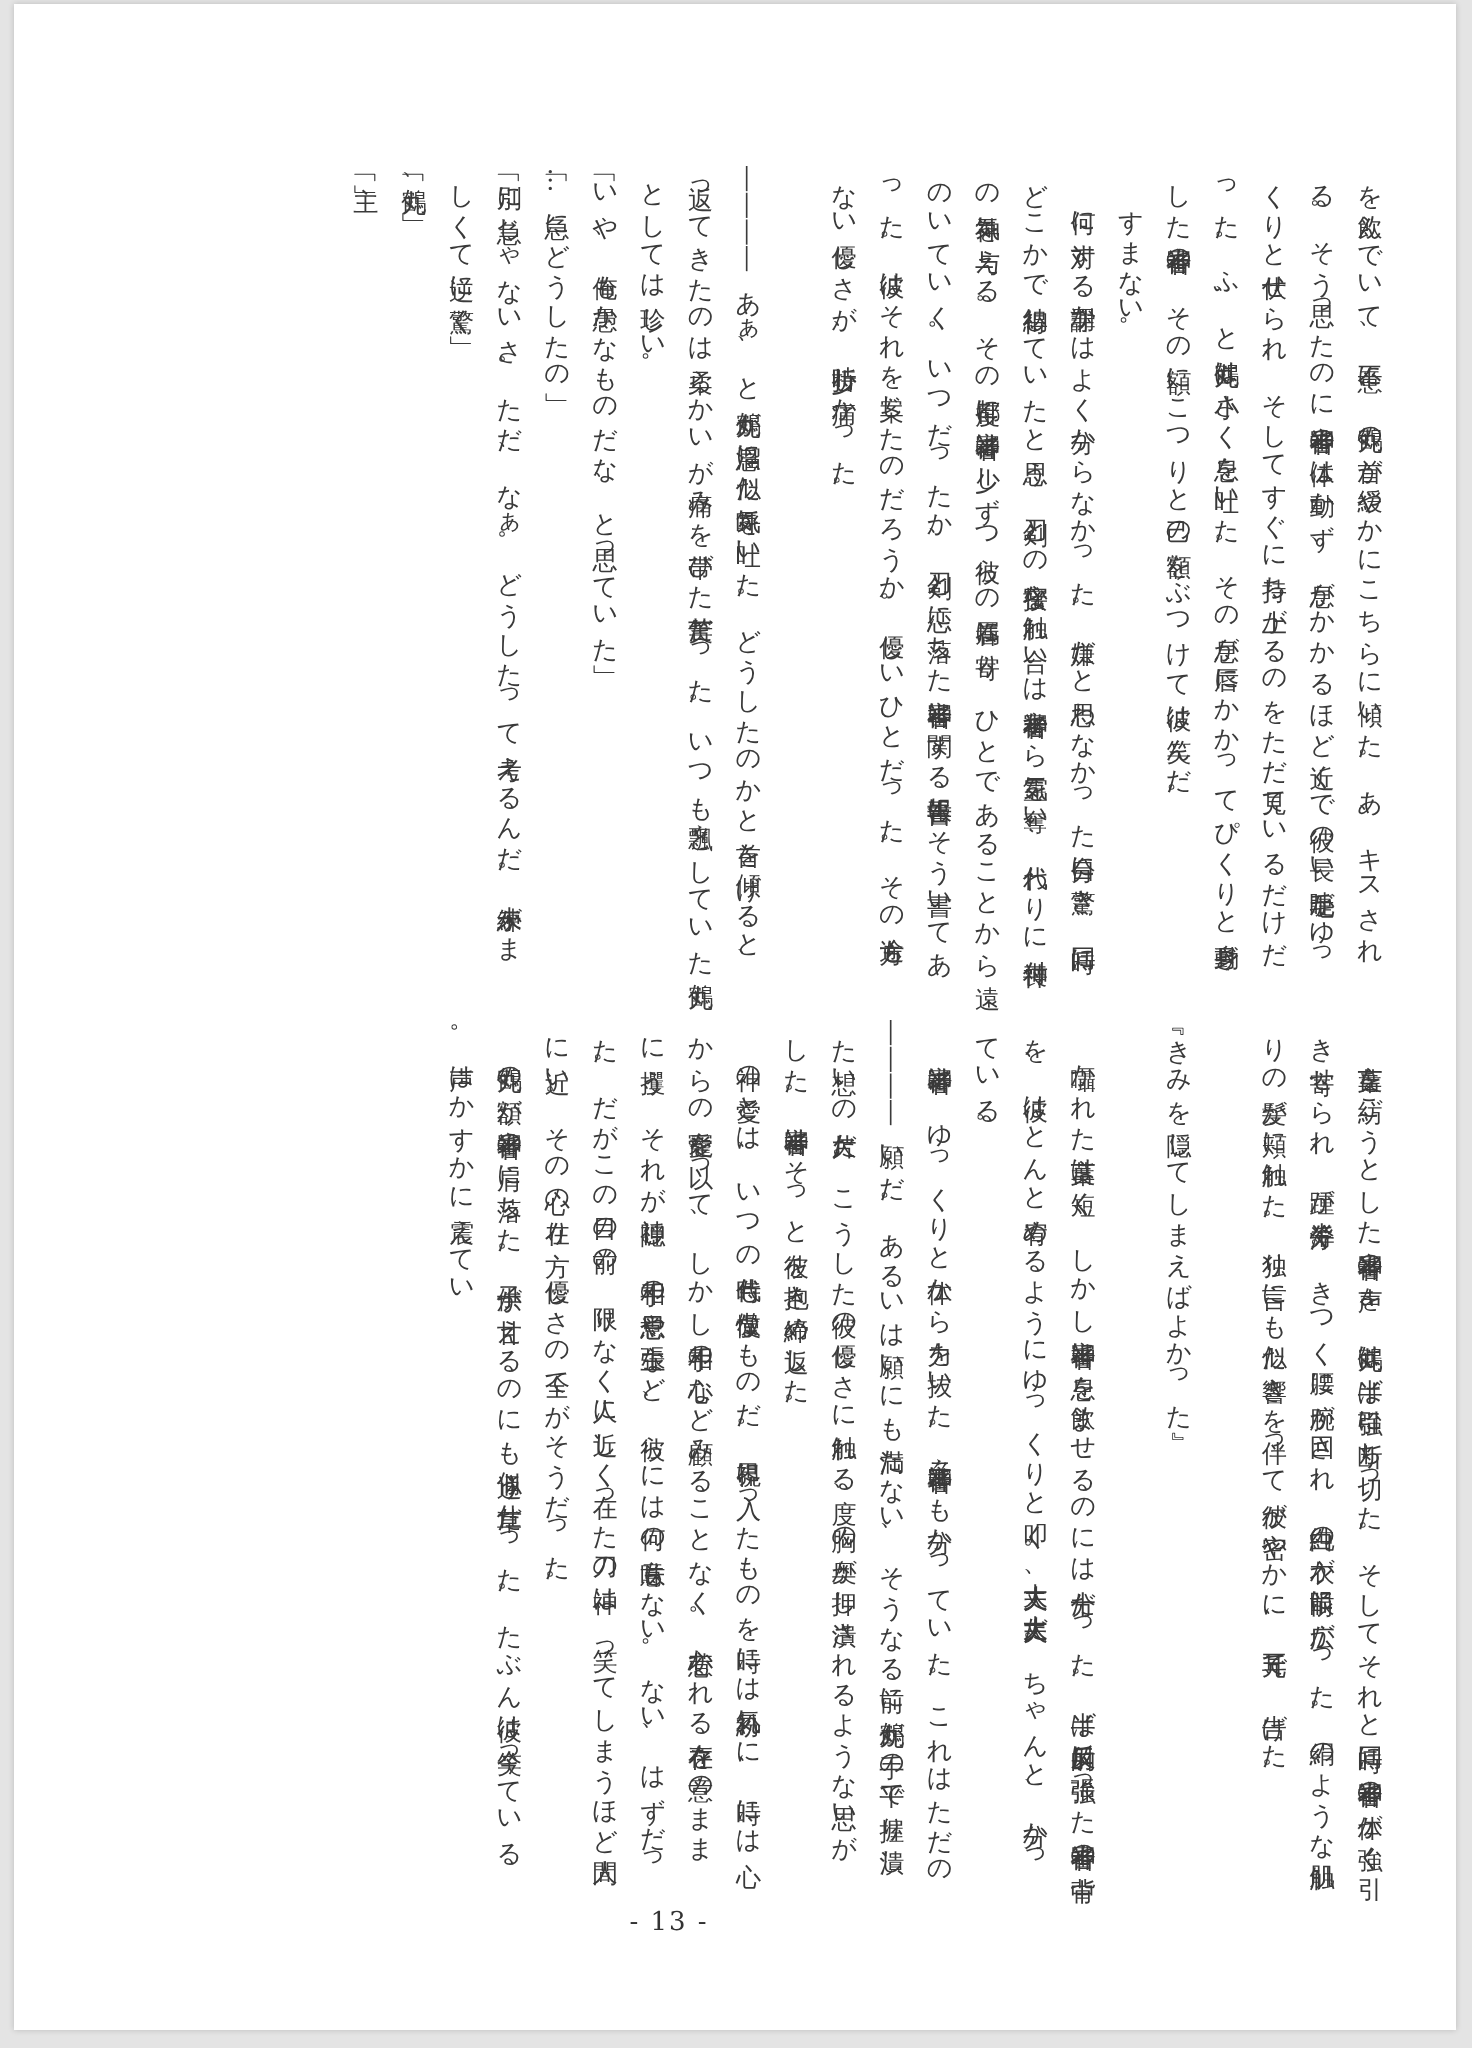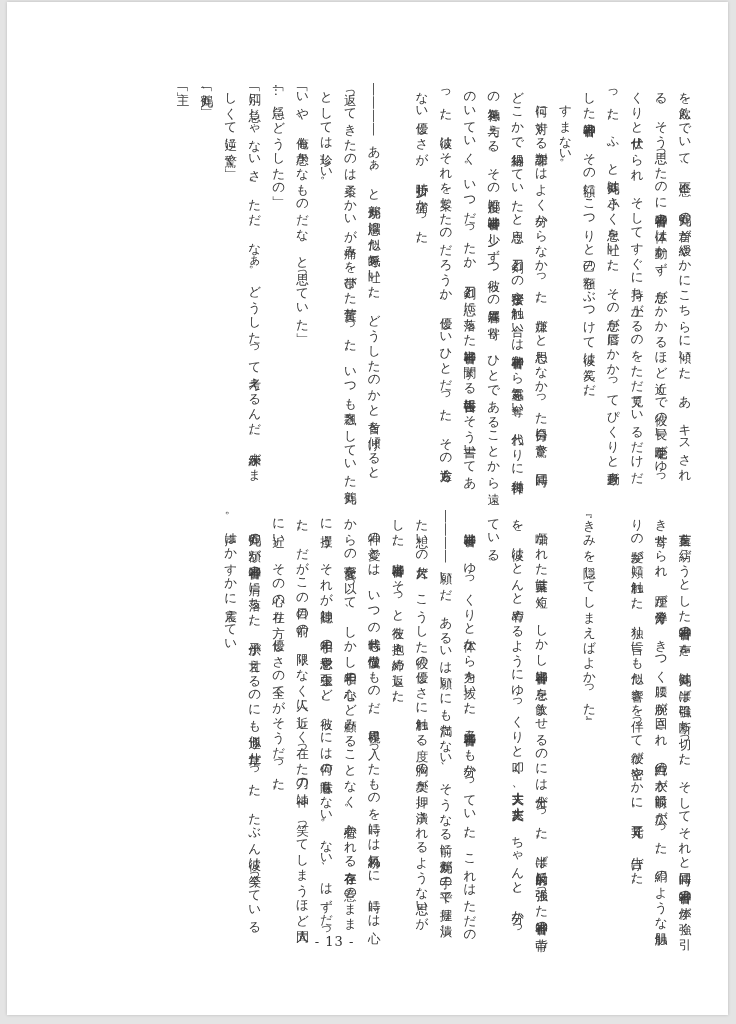--- a/index.html
+++ b/index.html
@@ -54,21 +54,21 @@
       white-space: normal;
       word-break: break-all;
       line-break: anywhere;
     }
     .para.indent { text-indent: 1em; }
     .para.blank { width: 23.9px; }
     .page-number {
       position: absolute;
       left: 0;
       width: 655px;
-      top: 932px;
+      top: 952px;
       text-align: center;
       font-family: "DejaVu Serif", "Liberation Serif", serif;
       font-size: 13px;
       color: #333333;
       letter-spacing: 1px;
     }
   </style>
 </head>
 <body>
 

